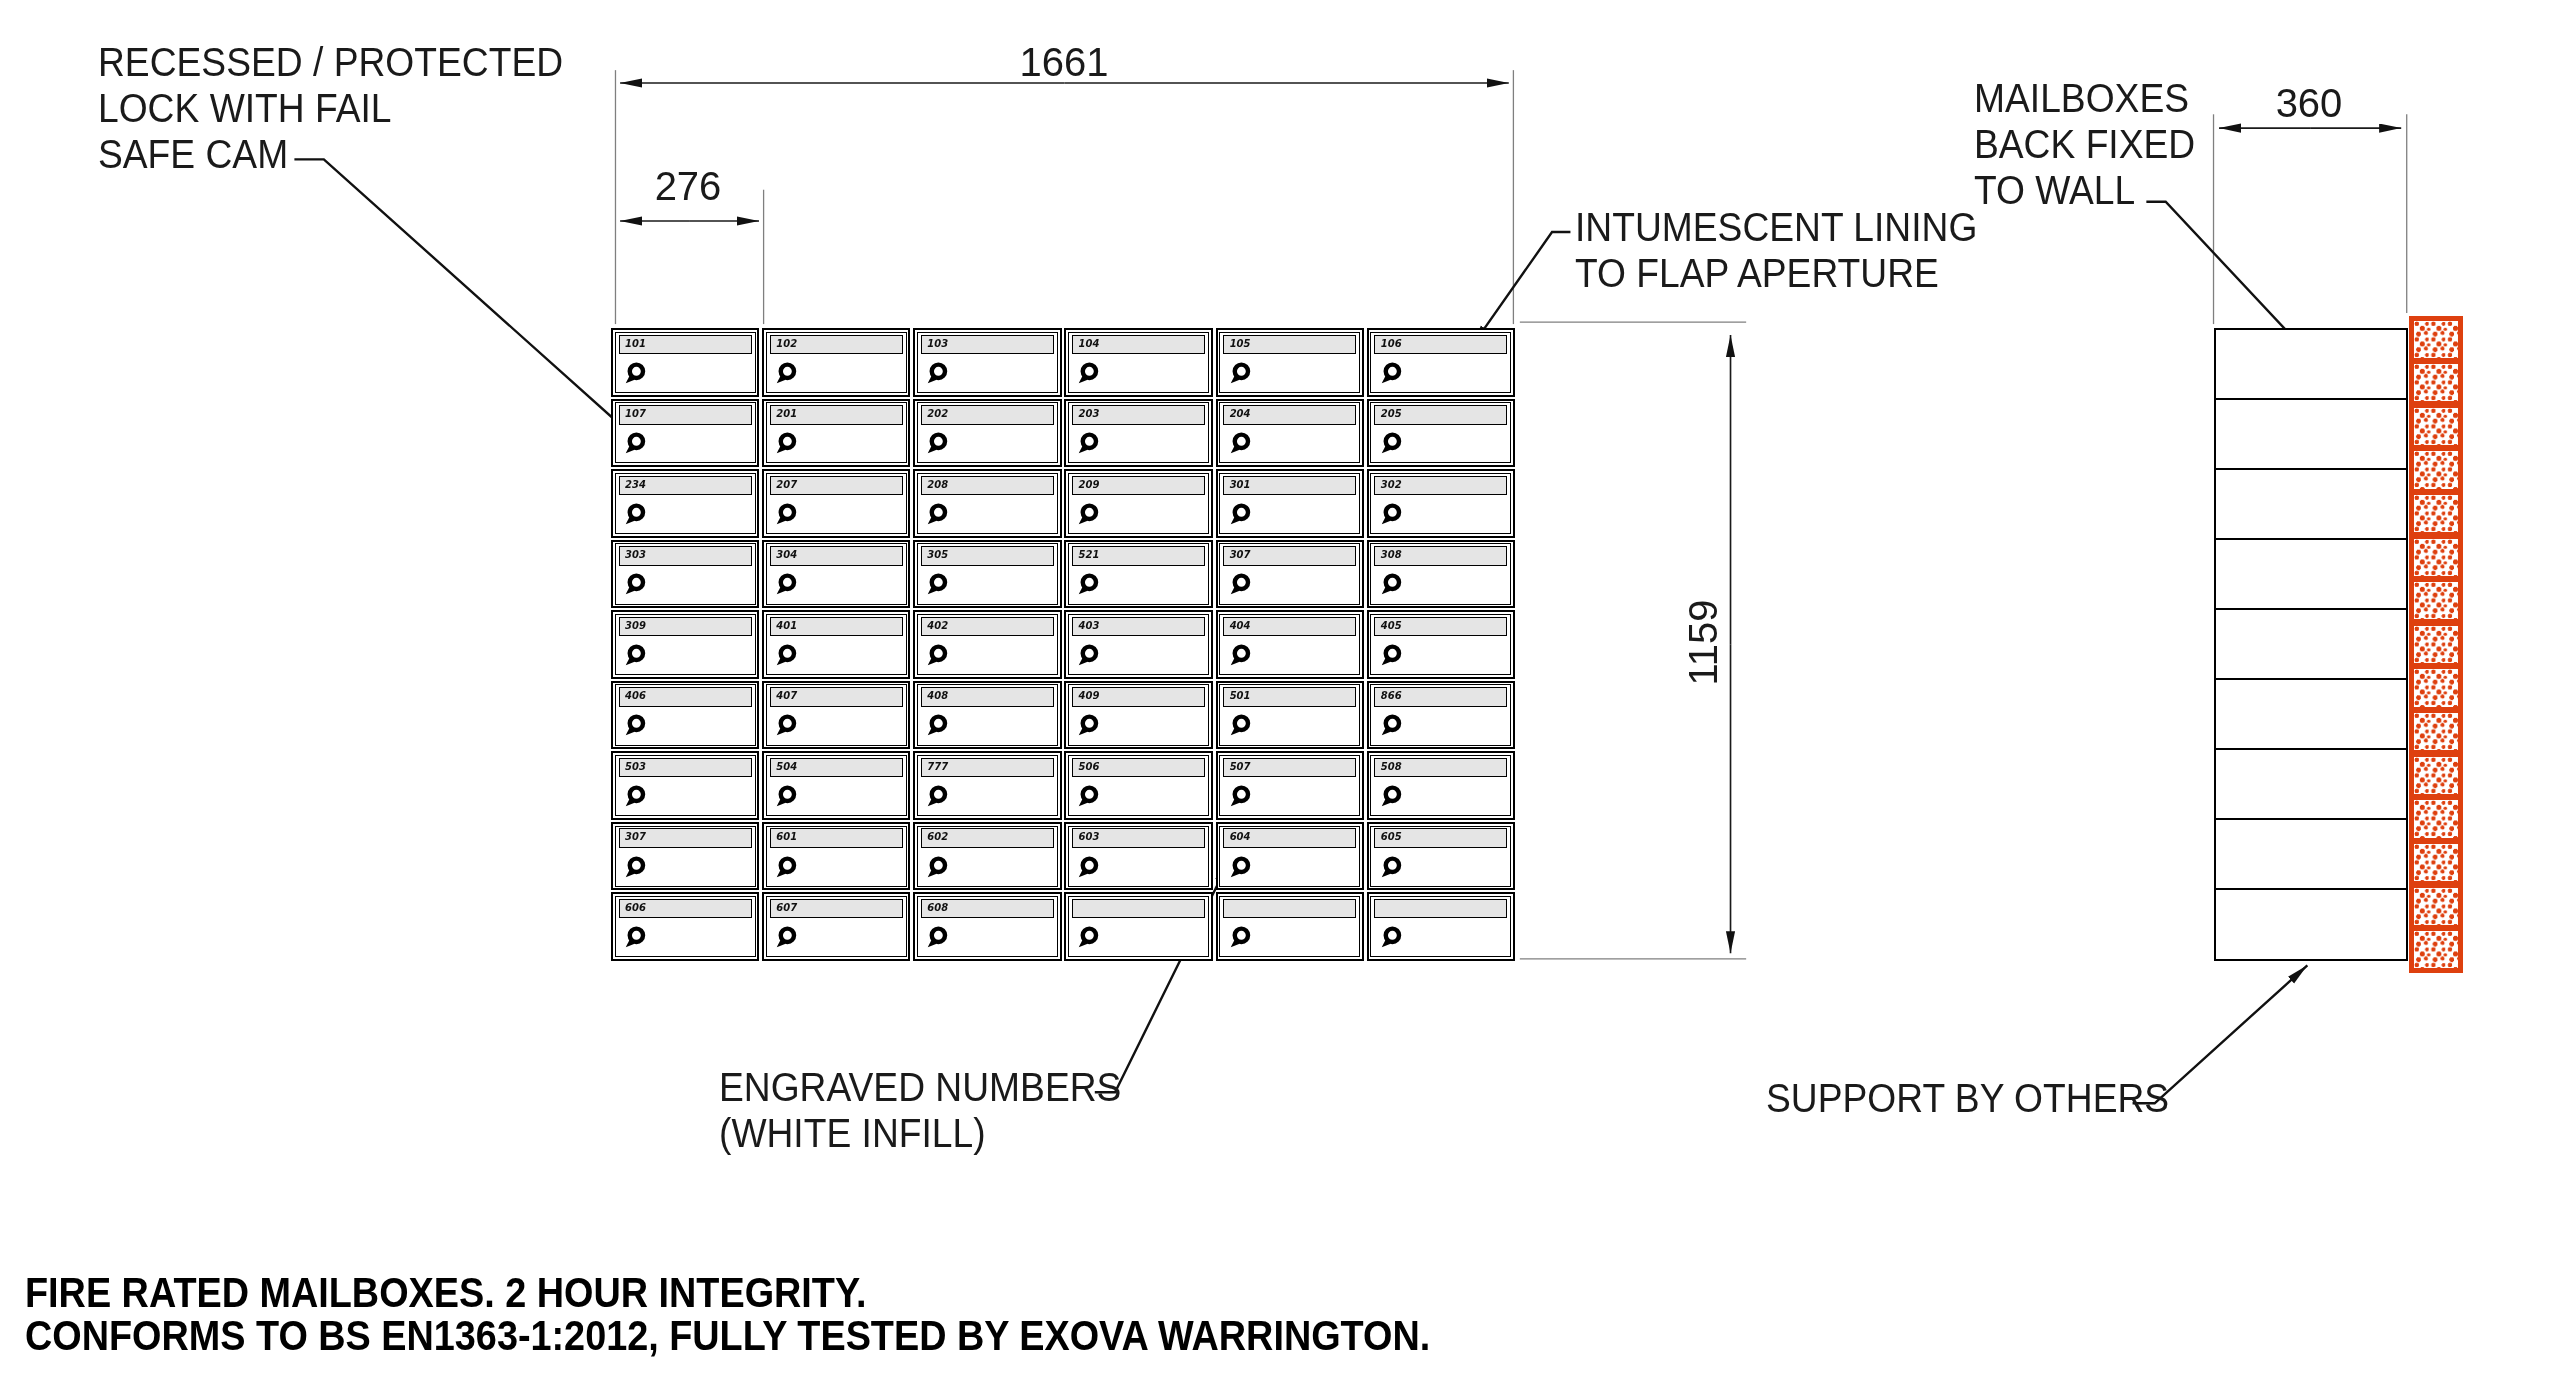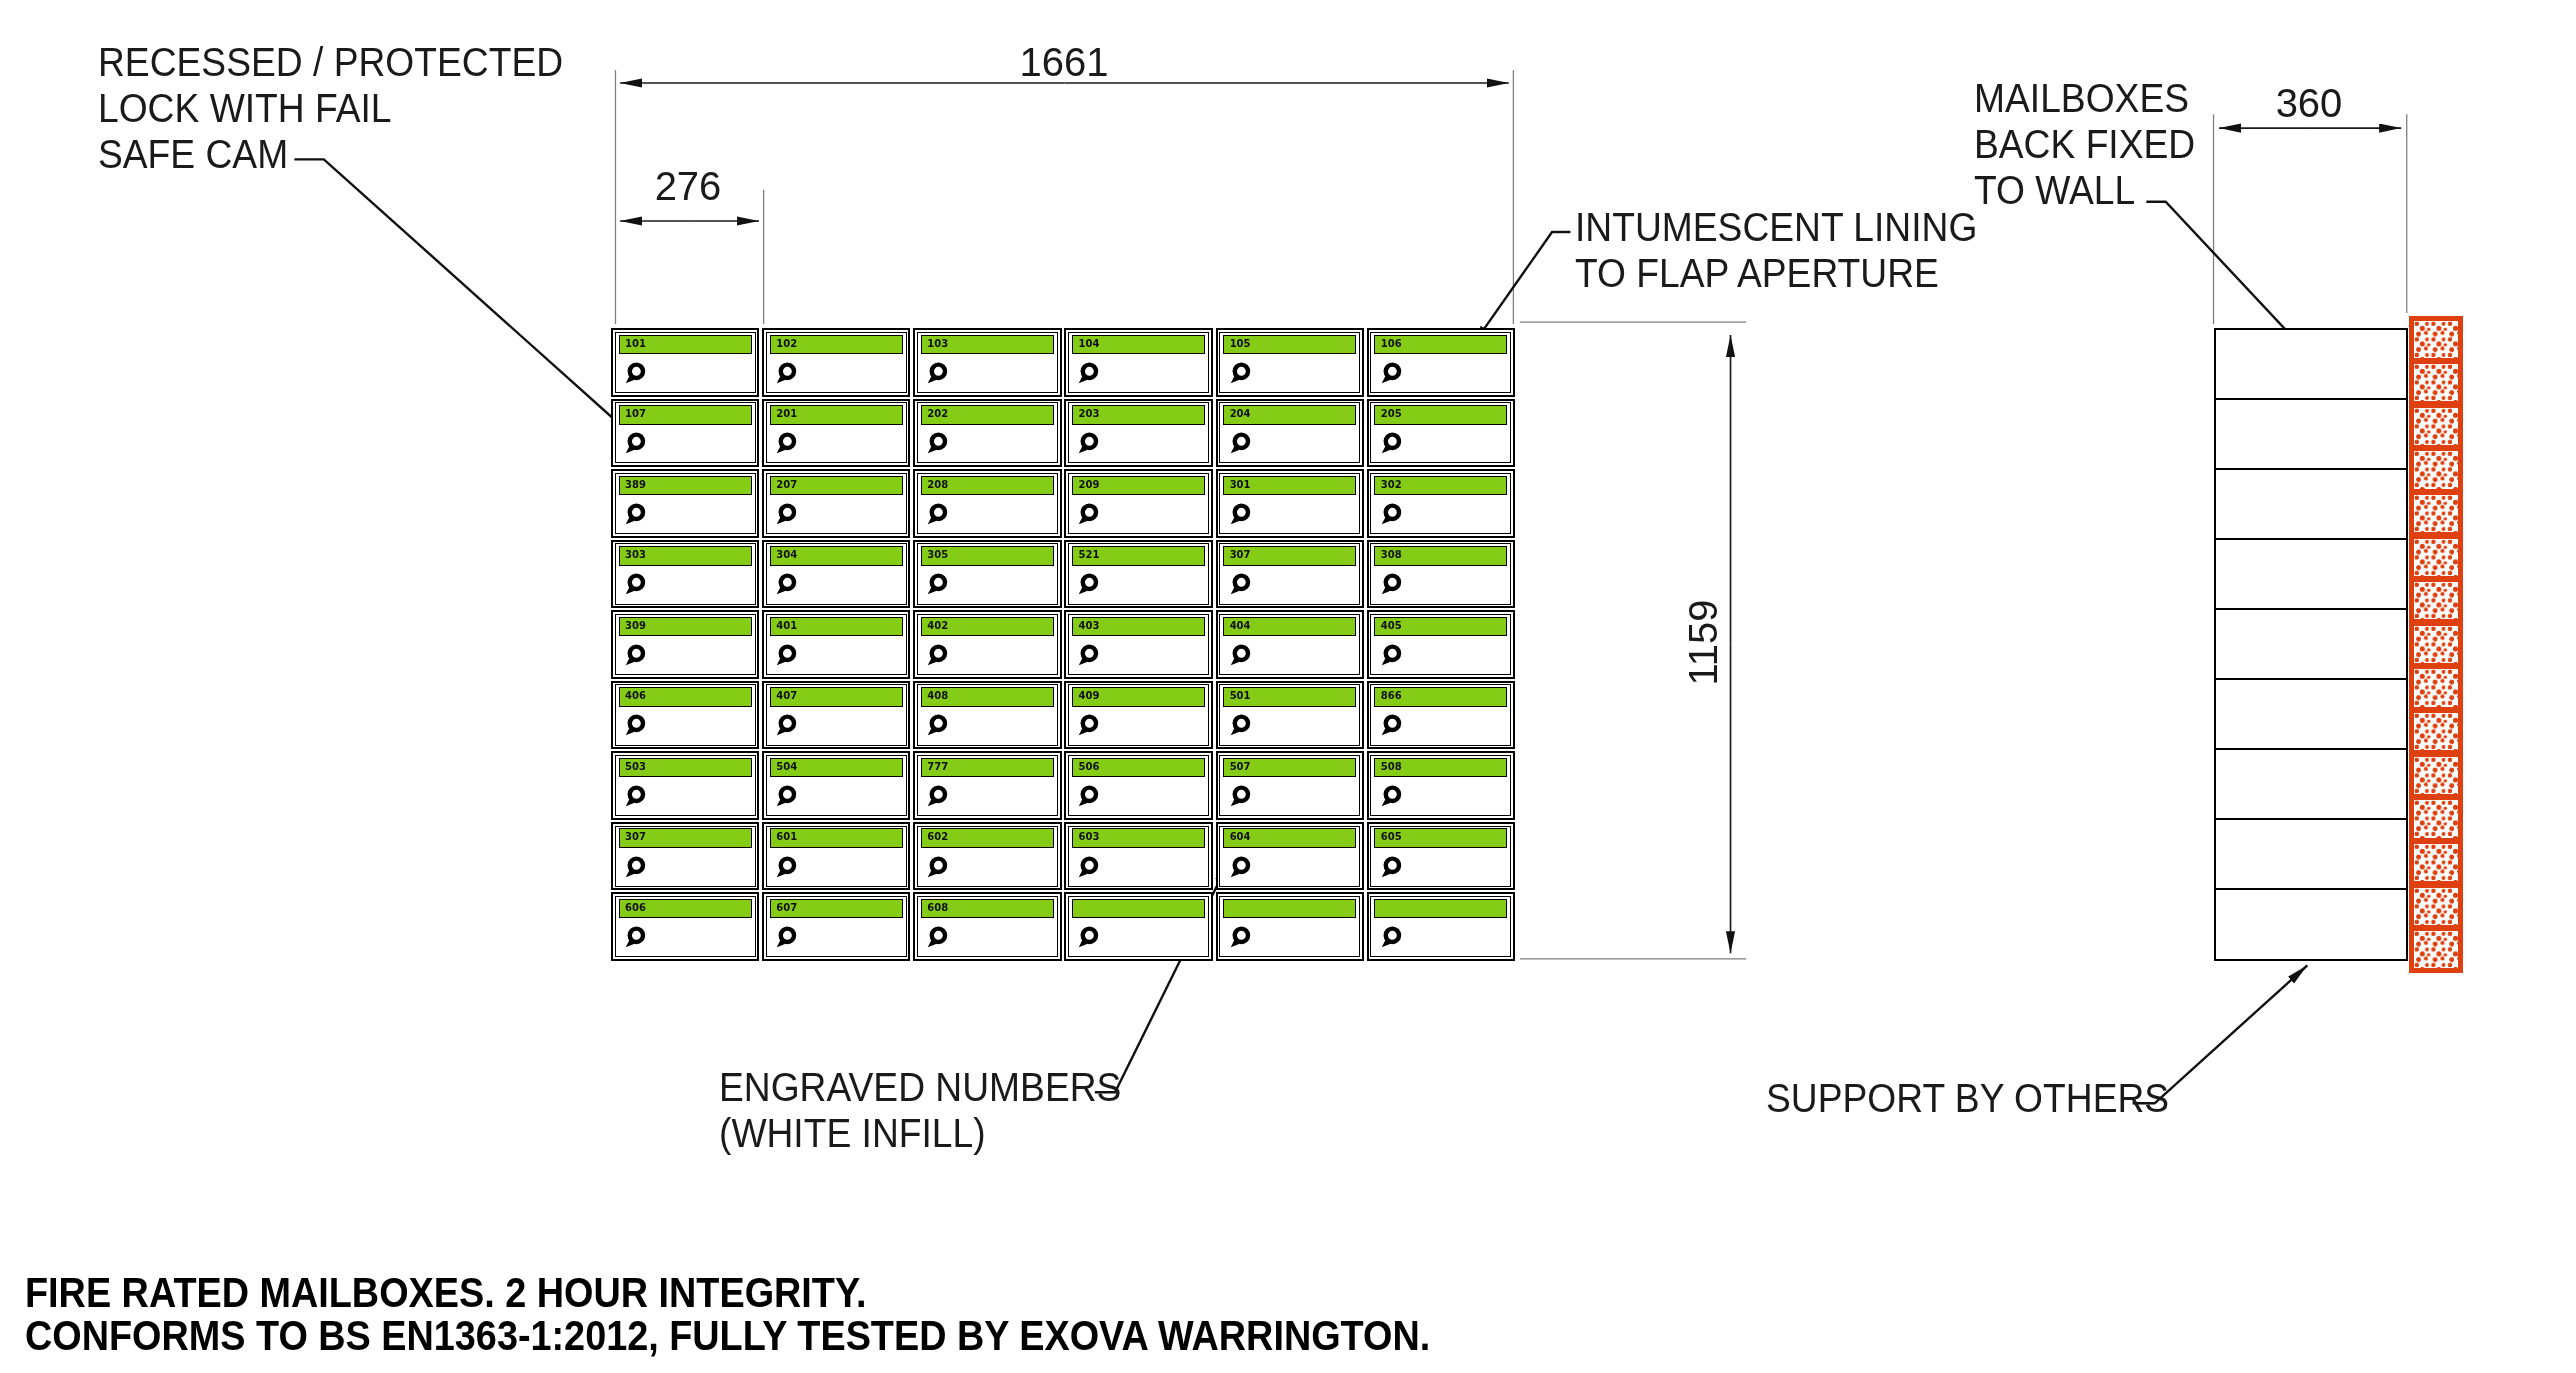--- a/index.html
+++ b/index.html
@@ -72,21 +72,22 @@
   .plate{
     position:absolute;
     left:2.8px;right:2.8px;top:1.8px;height:17.5px;
     border:1.8px solid #000;
     font-family:"DejaVu Sans", sans-serif;
     font-weight:bold;
     font-size:10px;
     line-height:16.6px;
     padding-left:5.5px;
     color:#111;
-    background:#84cc16;
+    background:#e5e5e5;
+    font-style:italic;
   }
   .lock{
     position:absolute;
     left:8.3px;top:29px;
     width:23px;height:23px;
   }
 
   
   #side-rows{
     position:absolute;
@@ -301,21 +302,21 @@
         <div class="cell-inner">
           <div class="plate">205</div>
           <div class="lock"><svg viewBox="0 0 26 26" xmlns="http://www.w3.org/2000/svg">
               <circle cx="14" cy="10.5" r="7.5" fill="none" stroke="#000" stroke-width="5"></circle>
               <path d="M7,14 L2,24 L12,20 Z" fill="#000"></path>
             </svg></div>
         </div>
       </div>
       <div class="cell">
         <div class="cell-inner">
-          <div class="plate">389</div>
+          <div class="plate">234</div>
           <div class="lock"><svg viewBox="0 0 26 26" xmlns="http://www.w3.org/2000/svg">
               <circle cx="14" cy="10.5" r="7.5" fill="none" stroke="#000" stroke-width="5"></circle>
               <path d="M7,14 L2,24 L12,20 Z" fill="#000"></path>
             </svg></div>
         </div>
       </div>
       <div class="cell">
         <div class="cell-inner">
           <div class="plate">207</div>
           <div class="lock"><svg viewBox="0 0 26 26" xmlns="http://www.w3.org/2000/svg">

